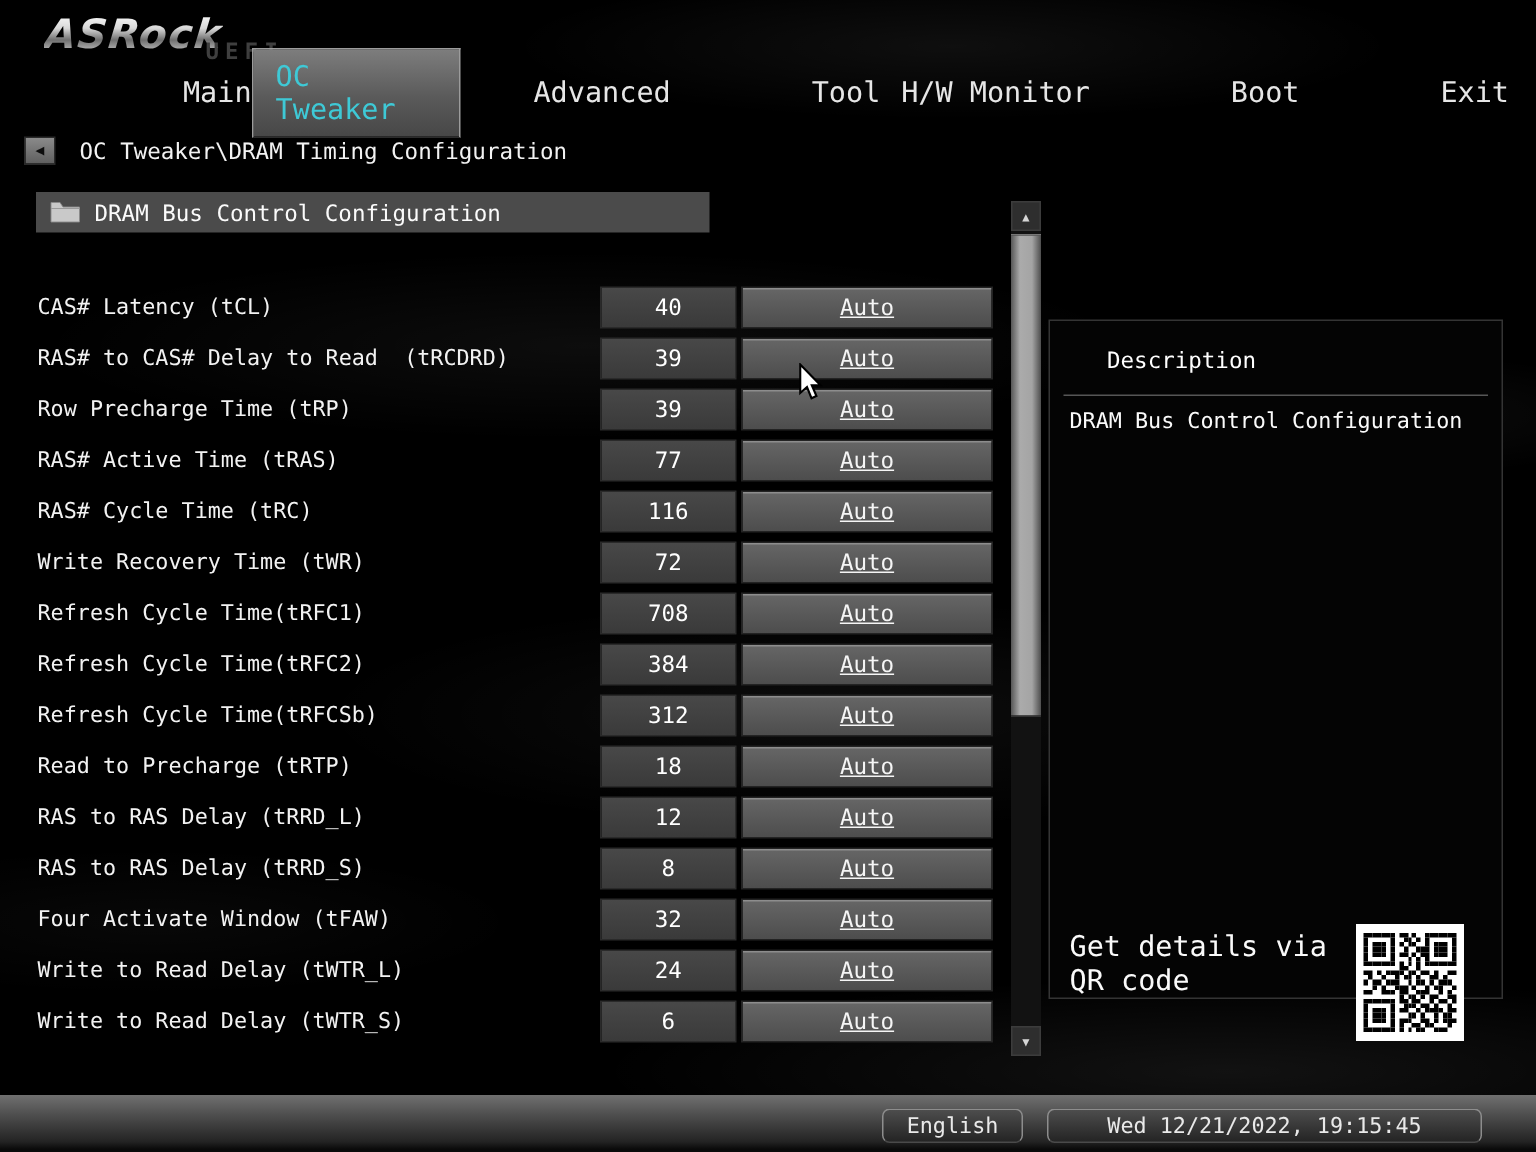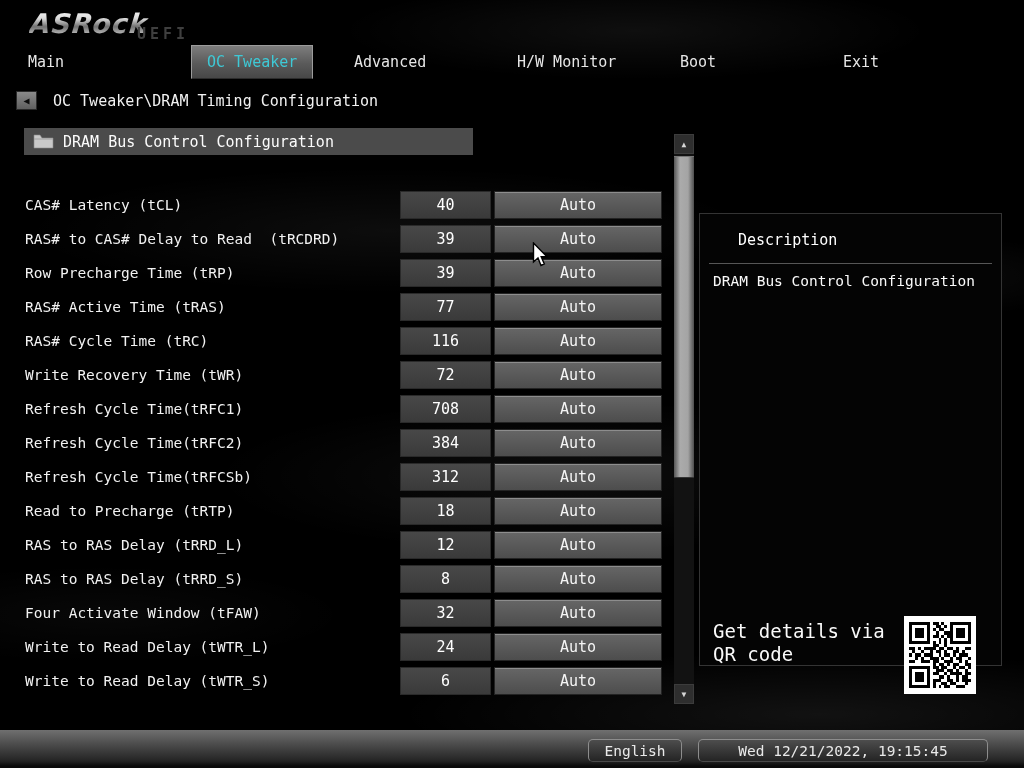--- a/index.html
+++ b/index.html
@@ -23,22 +23,22 @@
     font-size:27px; letter-spacing:1px; transform:skewX(-6deg);
     background:linear-gradient(180deg,#ffffff 0%,#d8d8d8 35%,#6f6f6f 60%,#e8e8e8 100%);
     -webkit-background-clip:text; background-clip:text; color:transparent;
   }
   .uefi {
     position:absolute; left:137px; top:25px; color:#3f3f3f;
     font-weight:bold; font-size:15px; letter-spacing:4px;
   }
   
   .tabs { position:absolute; left:28px; top:42px; width:978px; height:40px; display:flex; }
-  .tab { flex:1; display:flex; align-items:center; justify-content:flex-start;
-         color:#e6e6e6; font-size:15px; cursor:default; }
+  .tab { flex:1; display:flex; align-items:center; justify-content:flex-end;
+         color:#e6e6e6; font-size:19px; cursor:default; }
   .tab.active .tab-box {
     padding:7px 15px; background:linear-gradient(180deg,#7d7d7d,#5a5a5a 55%,#474747);
     border:1px solid #9c9c9c; border-bottom-color:#2c2c2c; box-shadow:0 2px 3px rgba(0,0,0,.6);
   }
   
   .back-btn { position:absolute; left:16px; top:91px; width:21px; height:19px;
     background:linear-gradient(180deg,#8a8a8a,#5f5f5f); border:1px solid #2a2a2a;
     display:flex; align-items:center; justify-content:center;
     color:#0d0d0d; font-size:10px; }
   .crumb { position:absolute; left:53px; top:92px; font-size:15px; color:#f2f2f2; }
@@ -50,21 +50,21 @@
   
   .setting-row { position:absolute; left:0; width:668px; height:28px; }
   .row-label { position:absolute; left:25px; top:0; height:28px; line-height:28px;
     font-size:14.5px; color:#f2f2f2; white-space:pre; }
   .row-value { position:absolute; left:400px; top:0; width:91px; height:28px;
     background:linear-gradient(180deg,#484848,#3a3a3a); border:1px solid #2a2a2a;
     display:flex; align-items:center; justify-content:center; font-size:15px; color:#fff; }
   .row-option { position:absolute; left:494px; top:0; width:168px; height:28px;
     background:linear-gradient(180deg,#666666,#4d4d4d);
     border:1px solid #232323; box-shadow:inset 0 1px 0 #8d8d8d;
-    display:flex; align-items:center; justify-content:center; font-size:15px; color:#f5f5f5; }
+    display:flex; align-items:center; justify-content:center; font-size:15px; color:#f5f5f5;text-decoration:underline; }
   
   .scrollbar { position:absolute; left:674px; top:134px; width:20px; height:570px;
     background:#121212; }
   .sb-btn { position:absolute; left:0; width:20px; height:20px; background:#2e2e2e;
     border:1px solid #3c3c3c; color:#d6d6d6; font-size:8px; display:flex;
     align-items:center; justify-content:center; }
   .sb-up { top:0; }
   .sb-down { bottom:0; }
   .sb-thumb { position:absolute; left:0; top:22px; width:20px; height:322px;
     background:linear-gradient(90deg,#565656,#ababab 30%,#a4a4a4 70%,#4e4e4e);
@@ -108,20 +108,23 @@
       <div class="tab">
         <span class="tab-box">Main</span>
       </div>
       <div class="tab active">
         <span class="tab-box" style="color: rgb(62, 201, 214);">OC Tweaker</span>
       </div>
       <div class="tab">
         <span class="tab-box">Advanced</span>
       </div>
       <div class="tab">
+        <span class="tab-box">Tool</span>
+      </div>
+      <div class="tab">
         <span class="tab-box">H/W Monitor</span>
       </div>
       <div class="tab">
         <span class="tab-box">Boot</span>
       </div>
       <div class="tab">
         <span class="tab-box">Exit</span>
       </div>
     </div>
 

